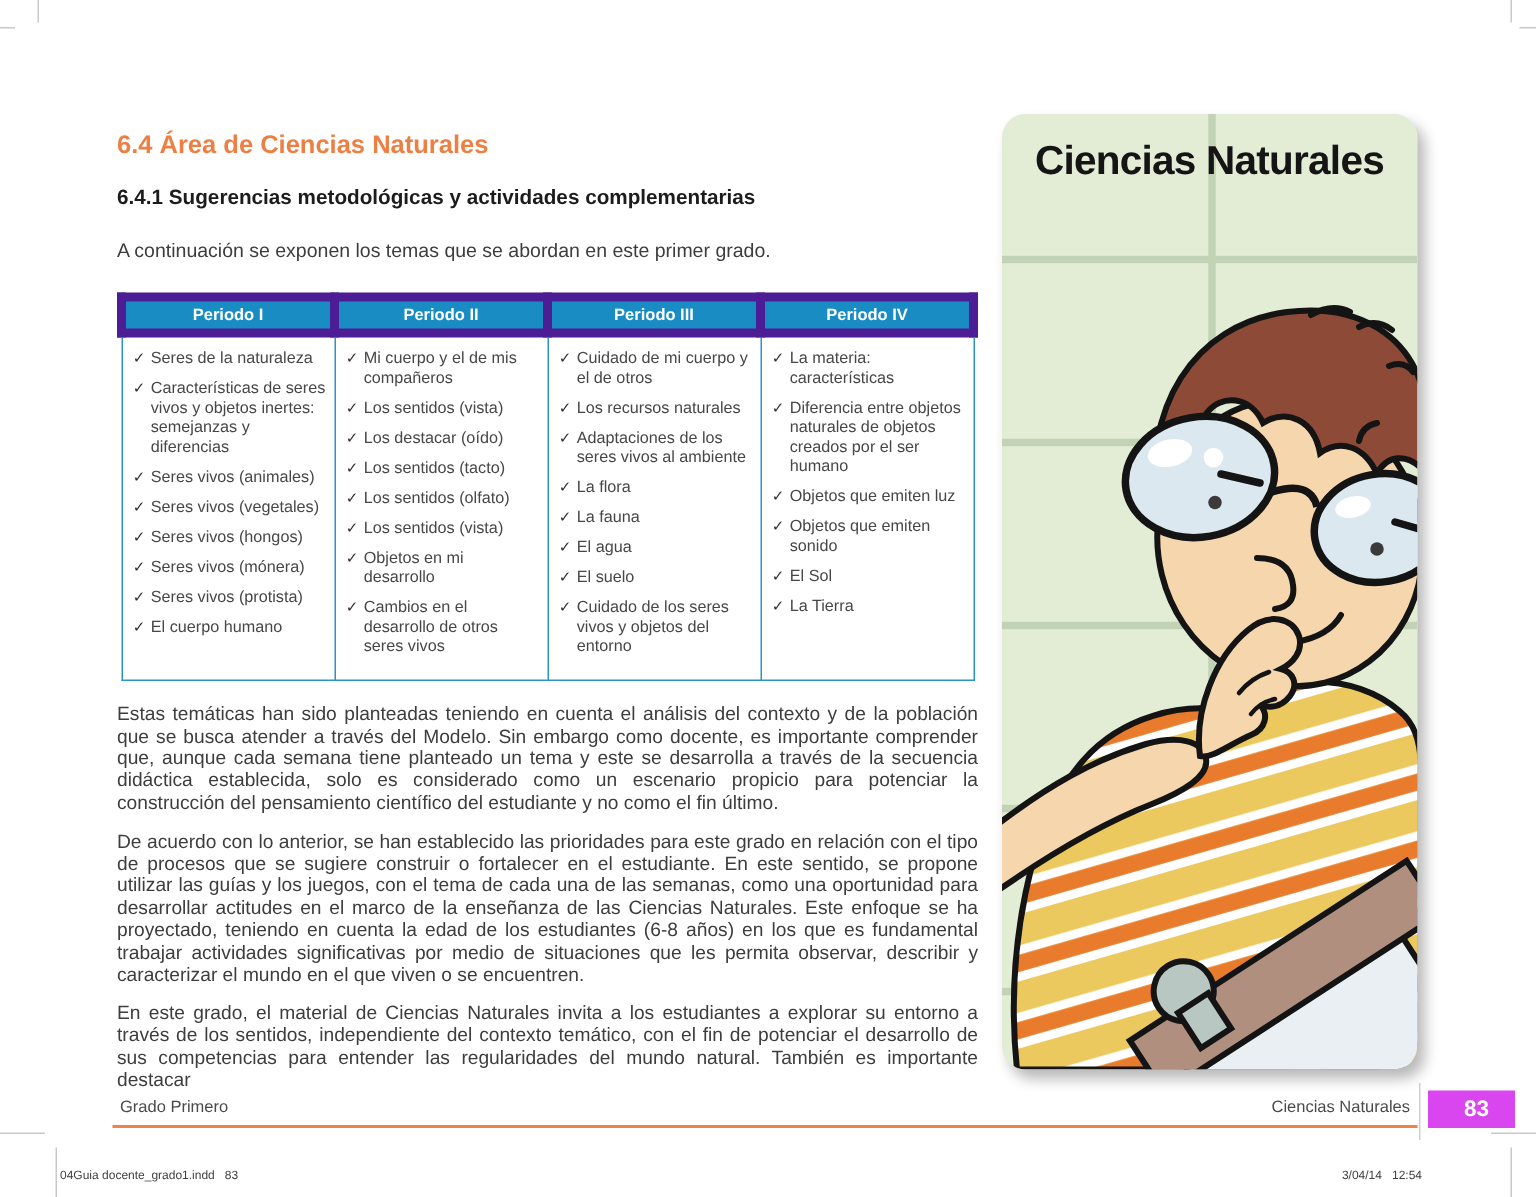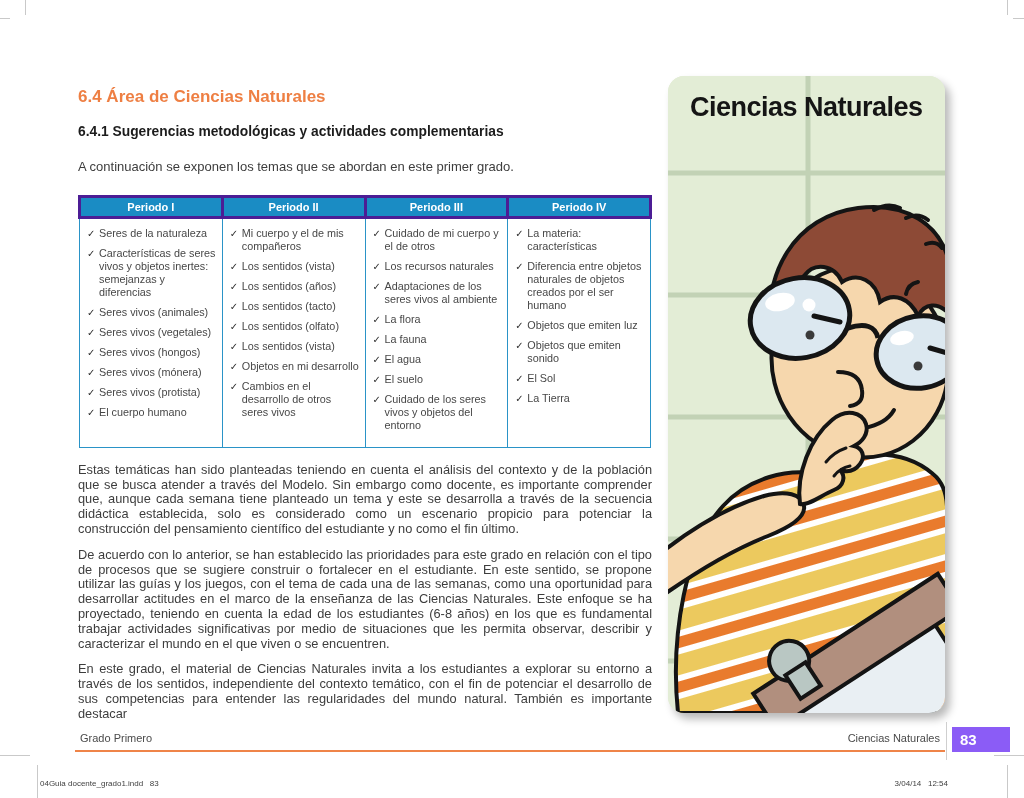--- a/index.html
+++ b/index.html
@@ -11,21 +11,21 @@
   .crop { position:absolute; background:#c9c9c9; }
 
   
   .content { position:absolute; left:78px; top:88px; width:574px; }
   .content h1 { font-size:17px; font-weight:bold; color:#ee7f43; margin:0 0 8px; line-height:1.1; }
   .content h2 { font-size:13.8px; font-weight:bold; color:#1c1c1c; margin:17px 0 20px; line-height:1.1; }
   .content .intro { font-size:13px; color:#3d3d3d; margin:0 0 20px; line-height:16px; }
 
   table.periods { width:100%; border-collapse:collapse; table-layout:fixed; }
   table.periods th { background:#1a8cc4; color:#ffffff; font-size:11px; font-weight:bold;
-                     padding:3px 2px; border:3px solid #4c1d95; }
+                     padding:3px 2px; border:6px solid #4c1d95; }
   table.periods td { vertical-align:top; border:1px solid #2a93c7; height:216px; background:#fff; }
   table.periods ul { list-style:none; padding:8px 5px 8px 7px; }
   table.periods li { position:relative; padding-left:12px; font-size:10.8px; line-height:13px;
                      color:#474747; margin-bottom:7px; }
   table.periods li .check { position:absolute; left:0; top:0; font-size:10px; color:#2e2e2e; }
 
   .paras p { font-size:12.8px; line-height:14.8px; color:#3d3d3d; text-align:justify; margin-top:11px; }
   .paras p:first-child { margin-top:15px; }
 
   
@@ -34,22 +34,22 @@
                box-shadow:5px 6px 9px rgba(0,0,0,0.28); background:#e3edd6; }
   .illo-card svg { display:block; width:277px; height:637px; }
   .illo-title { position:absolute; top:16px; left:22px; font-size:27px; font-weight:bold;
                 color:#151515; letter-spacing:-0.5px; white-space:nowrap; }
 
   
   .footer-left  { position:absolute; left:80px;  top:732px; font-size:11px; color:#4a4a4a;text-align:center; }
   .footer-right { position:absolute; right:84px; top:732px; font-size:11px; color:#4a4a4a; }
   .footer-rule  { position:absolute; left:75px;  top:750px; width:870px; height:2px; background:#ef8448; }
   .page-number  { position:absolute; left:952px; top:727px; width:58px; height:25px;
-                  background:#8b5cf6; color:#ffffff; font-size:15px; font-weight:bold;
-                  line-height:25px; padding-left:8px; }
+                  background:#d946ef; color:#ffffff; font-size:15px; font-weight:bold;
+                  line-height:25px; padding-left:24px; }
   .trim-line-footer { position:absolute; left:946px; top:722px; width:1px; height:38px; background:#cfcfcf; }
 
   
   .printline span { position:absolute; font-size:8px; color:#3f3f3f; white-space:pre; }
   .print-left  { left:40px; top:779px; }
   .print-right { right:76px; top:779px; }
 </style>
 </head>
 <body>
 
@@ -89,21 +89,21 @@
                 <li><span class="check">✓</span><span>Seres vivos (hongos)</span></li>
                 <li><span class="check">✓</span><span>Seres vivos (mónera)</span></li>
                 <li><span class="check">✓</span><span>Seres vivos (protista)</span></li>
                 <li><span class="check">✓</span><span>El cuerpo humano</span></li>
               </ul>
             </td>
             <td>
               <ul>
                 <li><span class="check">✓</span><span>Mi cuerpo y el de mis compañeros</span></li>
                 <li><span class="check">✓</span><span>Los sentidos (vista)</span></li>
-                <li><span class="check">✓</span><span>Los sentidos (años)</span></li>
+                <li><span class="check">✓</span><span>Los destacar (oído)</span></li>
                 <li><span class="check">✓</span><span>Los sentidos (tacto)</span></li>
                 <li><span class="check">✓</span><span>Los sentidos (olfato)</span></li>
                 <li><span class="check">✓</span><span>Los sentidos (vista)</span></li>
                 <li><span class="check">✓</span><span>Objetos en mi desarrollo</span></li>
                 <li><span class="check">✓</span><span>Cambios en el desarrollo de otros seres vivos</span></li>
               </ul>
             </td>
             <td>
               <ul>
                 <li><span class="check">✓</span><span>Cuidado de mi cuerpo y el de otros</span></li>

